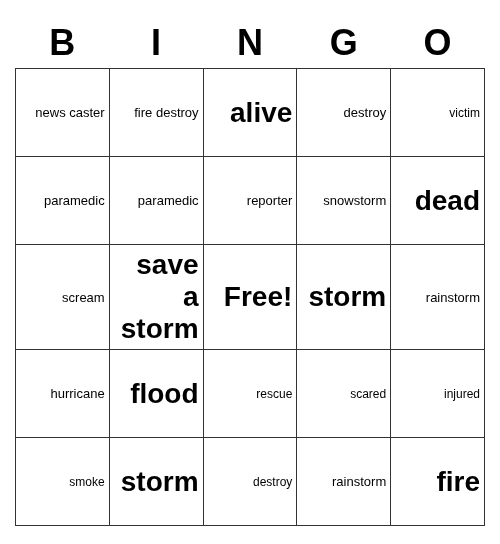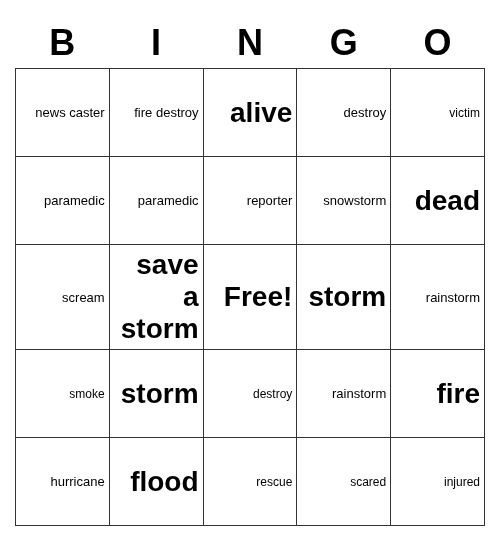--- a/index.html
+++ b/index.html
@@ -89,27 +89,27 @@
         <td class="cell-xlarge">dead</td>
       </tr>
       <tr>
         <td class="cell-small">scream</td>
         <td class="cell-large">save a storm</td>
         <td class="cell-large">Free!</td>
         <td class="cell-xlarge">storm</td>
         <td class="cell-small">rainstorm</td>
       </tr>
       <tr>
+        <td class="cell-small">hurricane</td>
+        <td class="cell-xlarge">flood</td>
+        <td class="cell-medium">rescue</td>
+        <td class="cell-medium">scared</td>
+        <td class="cell-medium">injured</td>
+      </tr>
+      <tr>
         <td class="cell-medium">smoke</td>
         <td class="cell-xlarge">storm</td>
         <td class="cell-medium">destroy</td>
         <td class="cell-small">rainstorm</td>
         <td class="cell-xlarge">fire</td>
       </tr>
-      <tr>
-        <td class="cell-small">hurricane</td>
-        <td class="cell-xlarge">flood</td>
-        <td class="cell-medium">rescue</td>
-        <td class="cell-medium">scared</td>
-        <td class="cell-medium">injured</td>
-      </tr>
     </tbody>
 </table>
 
 </body></html>

